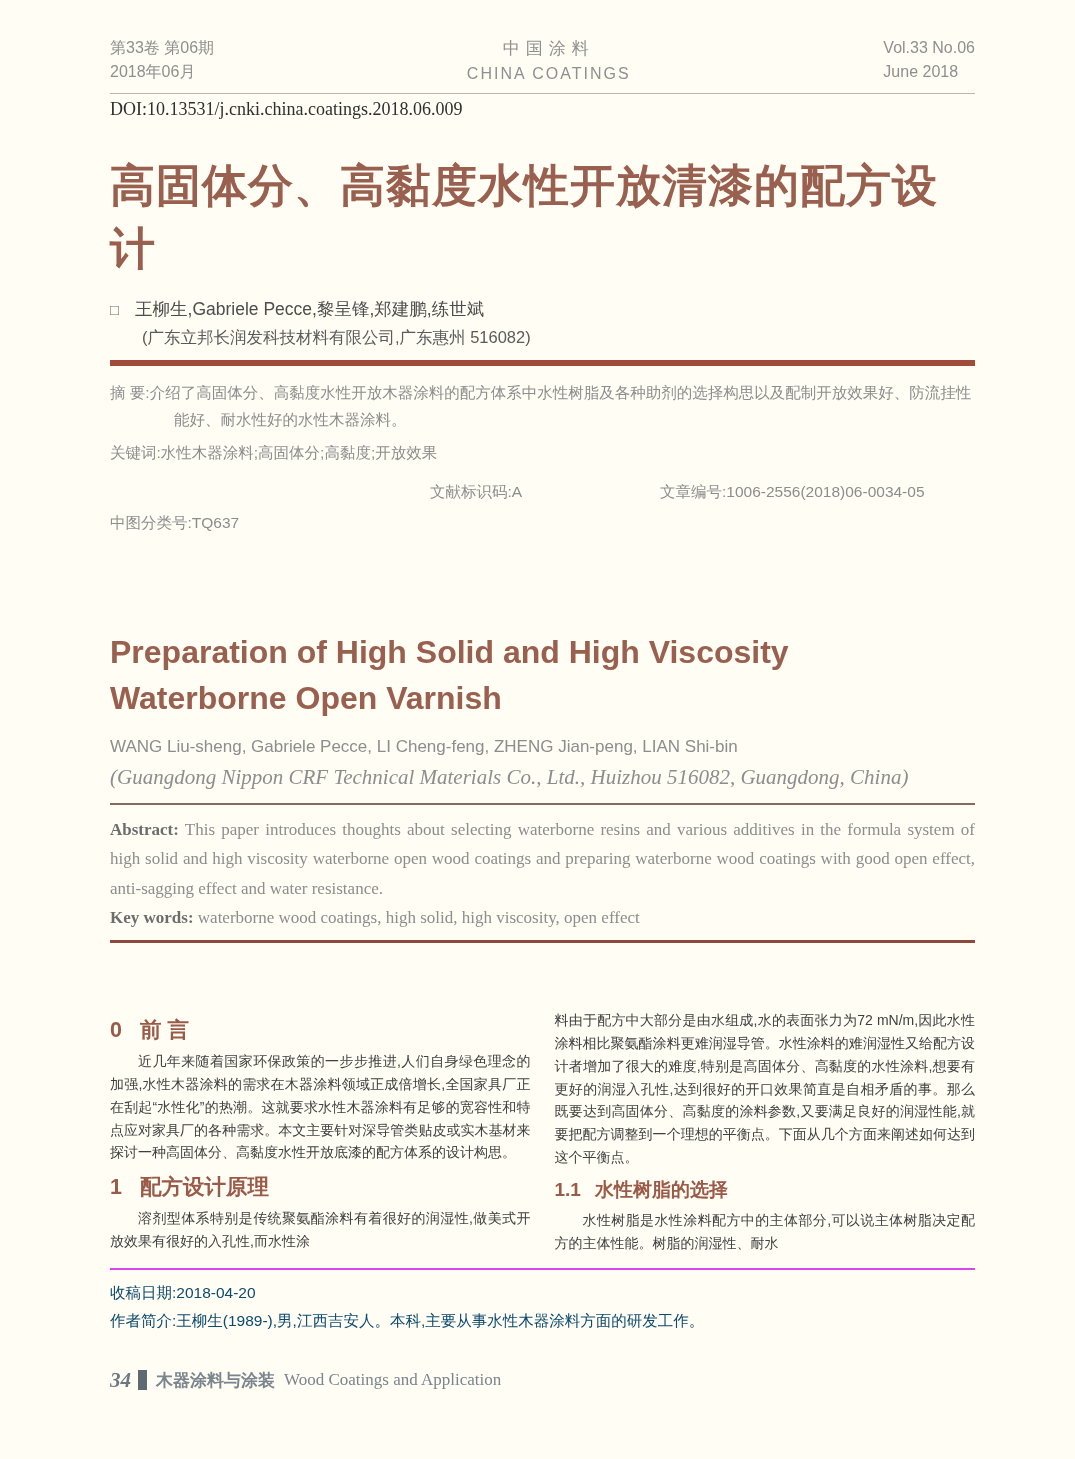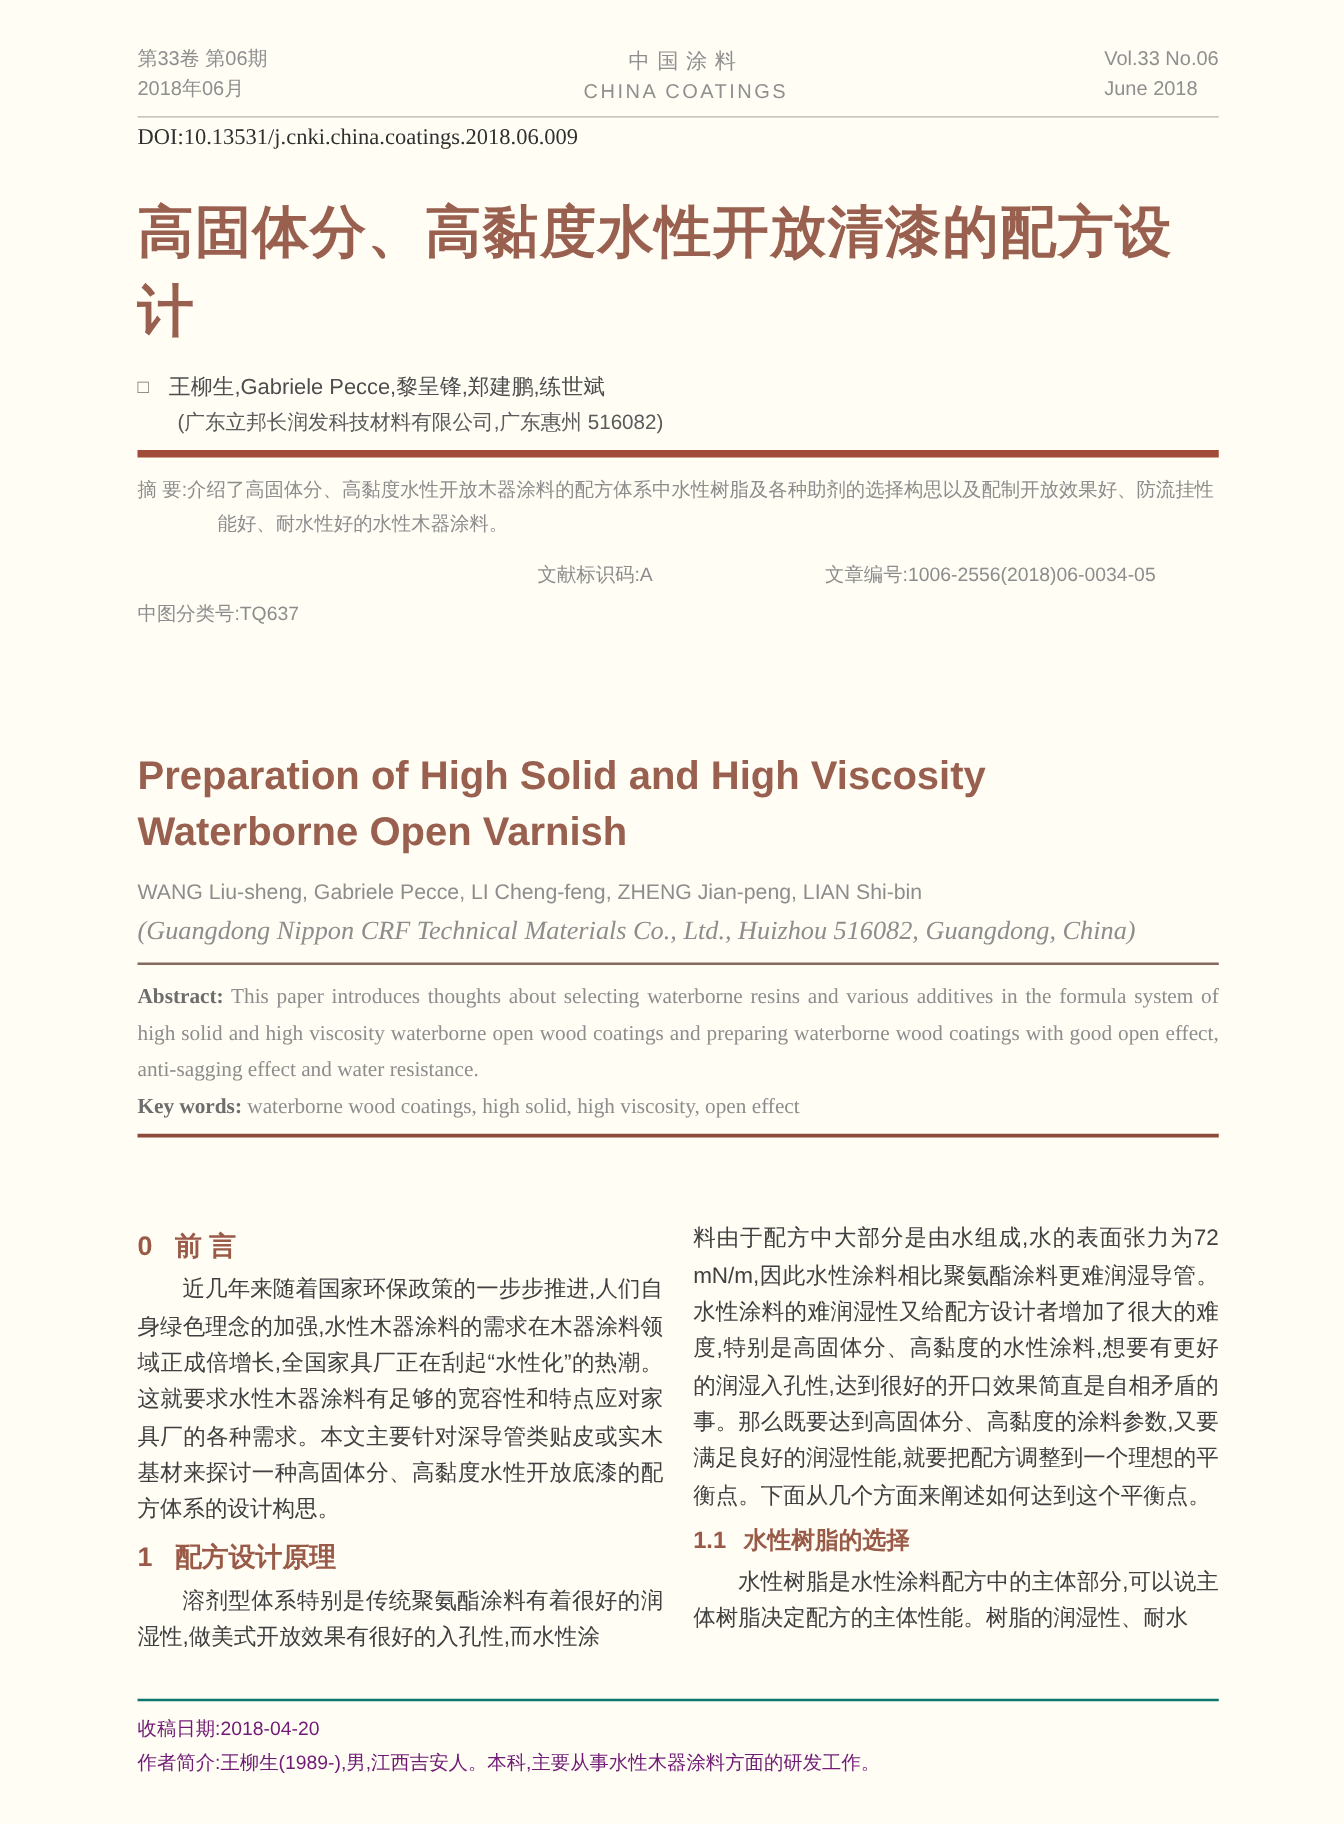--- a/index.html
+++ b/index.html
@@ -48,25 +48,25 @@
   .kwline{margin-top:2px;}
   .bottom-rule{height:3px;background:#8d4a3a;border:none;margin:8px 0 0 0;}
 
   
   .columns{margin-top:64px;display:flex;gap:24px;}
   .col{flex:1;min-width:0;}
   .sec-h{color:#9a5a48;font-weight:bold;font-size:21.5px;margin:8px 0 6px 0;display:flex;align-items:baseline;}
   .sec-h .num{margin-right:18px;}
   .sec-h.sub{font-size:19px;margin-top:4px;}
   .sec-h.sub .num{margin-right:14px;}
-  .col p{font-size:18px;line-height:1.63;color:#404040;text-align:justify;margin:2px 0 8px 0;}
+  .col p{font-size:14px;line-height:1.63;color:#404040;text-align:justify;margin:2px 0 8px 0;}
   .indent{text-indent:2em;}
 
   
-  .footnote{margin-top:27px;border-top:2px solid #0f766e;padding-top:9px;font-size:15.5px;color:#701a75;line-height:1.75;}
+  .footnote{margin-top:6px;border-top:2px solid #d946ef;padding-top:9px;font-size:15.5px;color:#0c4a6e;line-height:1.75;}
   .footnote p{margin:0;}
 
   
   .pfooter{margin-top:34px;display:flex;align-items:center;color:#7b858e;}
   .pfooter .pageno{font-family:"Liberation Serif",serif;font-style:italic;font-weight:bold;font-size:21px;color:#6d7780;}
   .pfooter .bar{width:9px;height:20px;background:#5f6972;margin:0 9px 0 7px;}
   .pfooter .fcn{font-weight:bold;font-size:17px;margin-right:9px;}
   .pfooter .fen{font-family:"Liberation Serif",serif;font-size:17px;}
 </style>
 </head>
@@ -95,20 +95,21 @@
     <div class="cn-title">高固体分、高黏度水性开放清漆的配方设计</div>
     <div class="cn-authors">
       <span class="marker">□</span>
       <span>王柳生,Gabriele Pecce,黎呈锋,郑建鹏,练世斌</span>
     </div>
     <div class="cn-affil">(广东立邦长润发科技材料有限公司,广东惠州  516082)</div>
     <hr class="thick-rule">
 
     <div class="cn-abs">
       <p class="hang"><span>摘  要:</span><span>介绍了高固体分、高黏度水性开放木器涂料的配方体系中水性树脂及各种助剂的选择构思以及配制开放效果好、防流挂性能好、耐水性好的水性木器涂料。</span></p>
+      <p class="hang" style="margin-top:6px;"><span>关键词:</span><span>水性木器涂料;高固体分;高黏度;开放效果</span></p>
     </div>
     <div class="cn-meta">
       <span class="m1">中图分类号:TQ637</span>
       <span class="m2">文献标识码:A</span>
       <span class="m3">文章编号:1006-2556(2018)06-0034-05</span>
     </div>
 
     <div class="en-title">Preparation of High Solid and High Viscosity Waterborne Open Varnish</div>
     <div class="en-authors">WANG Liu-sheng, Gabriele Pecce, LI Cheng-feng, ZHENG Jian-peng, LIAN Shi-bin</div>
     <div class="en-affil">(Guangdong Nippon CRF Technical Materials Co., Ltd., Huizhou 516082, Guangdong, China)</div>

